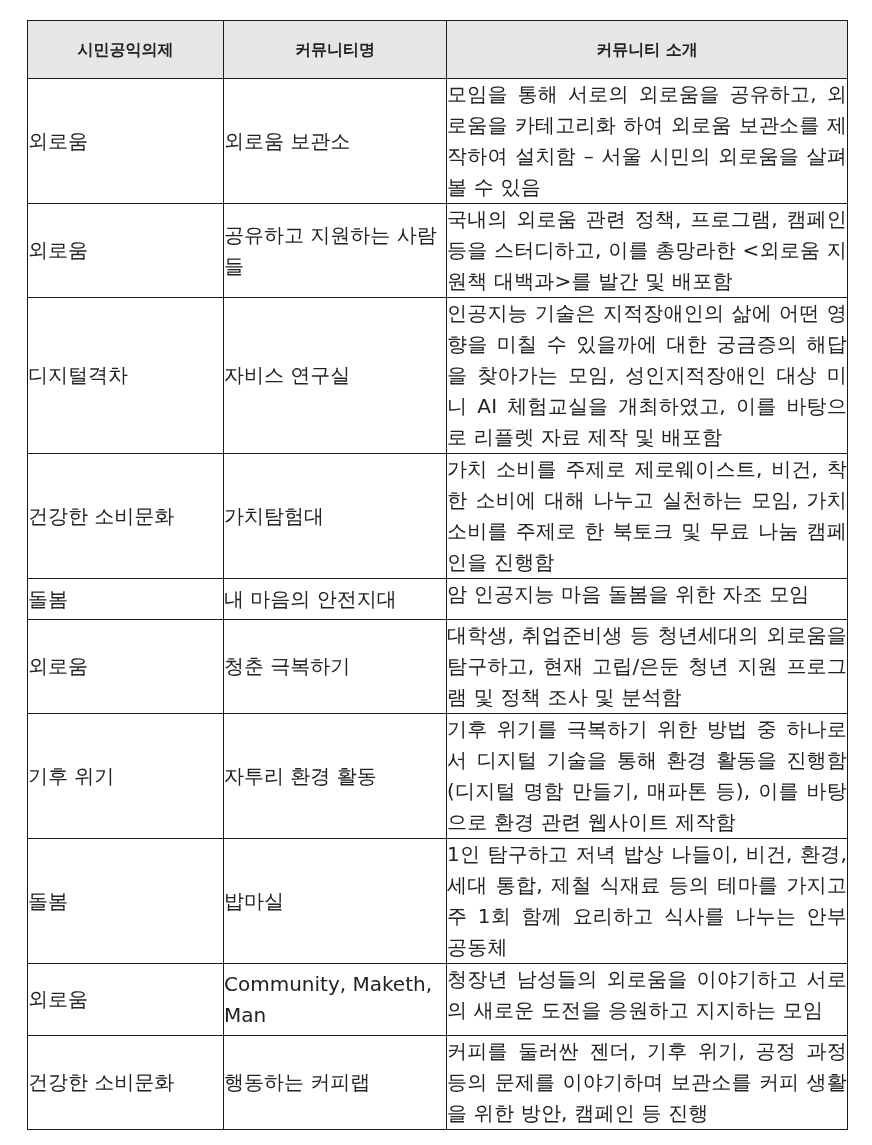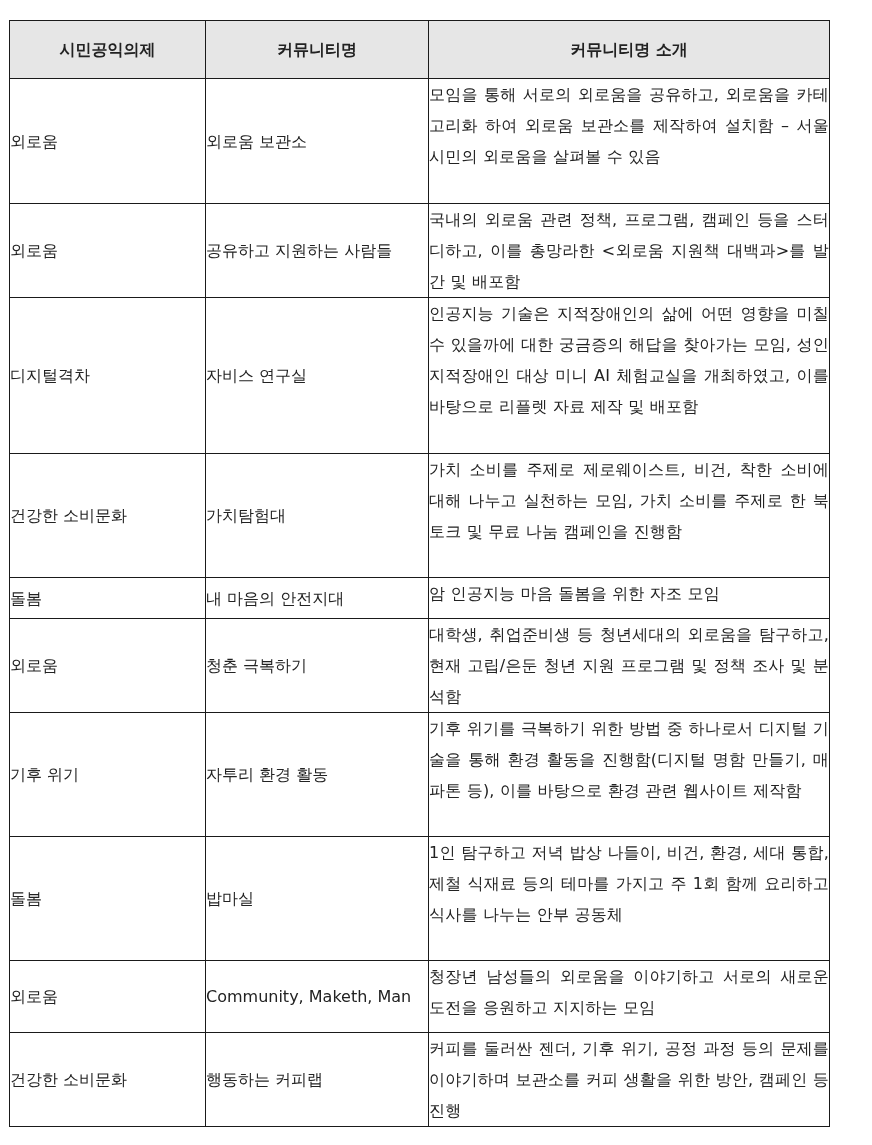--- a/index.html
+++ b/index.html
@@ -1,24 +1,24 @@
 <!DOCTYPE html>
 <html><head>
 <meta charset="utf-8">
 <style>
   html, body { margin: 0; padding: 0; background: #ffffff; }
   body { width: 872px; height: 1145px; position: relative; overflow: hidden;
          font-family: "DejaVu Sans", "Liberation Sans", sans-serif; color: #222; }
   table.main {
-    position: absolute; left: 9px; top: 20px;
+    position: absolute; left: 27px; top: 20px;
     width: 820px; border-collapse: collapse; table-layout: fixed;
   }
   table.main td, table.main th {
     border: 1.5px solid #1a1a1a; padding: 0;
-    font-size: 16px; line-height: 31px;
+    font-size: 20px; line-height: 31px;
   }
   table.main th {
     background: #e6e6e6; height: 57px; font-weight: bold; text-align: center;
     font-size: 16px;
   }
   td.c1, td.c2 { text-align: left; vertical-align: middle; }
   td.c2 { padding: 0 8px; }
   td.c3 { text-align: justify; vertical-align: top; padding: 0 8px 0 10px; letter-spacing: 0.2px; }
   col.w1 { width: 196px; }
   col.w2 { width: 223px; }
@@ -30,21 +30,21 @@
 <table class="main">
   <colgroup>
       <col class="w1">
       <col class="w2">
       <col class="w3">
     </colgroup>
   <thead>
     <tr>
       <th>시민공익의제</th>
       <th>커뮤니티명</th>
-      <th>커뮤니티명 소개</th>
+      <th>커뮤니티 소개</th>
     </tr>
   </thead>
   <tbody id="tbody">
       <tr style="height: 125px;">
         <td class="c1">외로움</td>
         <td class="c2">외로움 보관소</td>
         <td class="c3">모임을 통해 서로의 외로움을 공유하고, 외로움을 카테고리화 하여 외로움 보관소를 제작하여 설치함 – 서울 시민의 외로움을 살펴볼 수 있음</td>
       </tr>
       <tr style="height: 93px;">
         <td class="c1">외로움</td>

